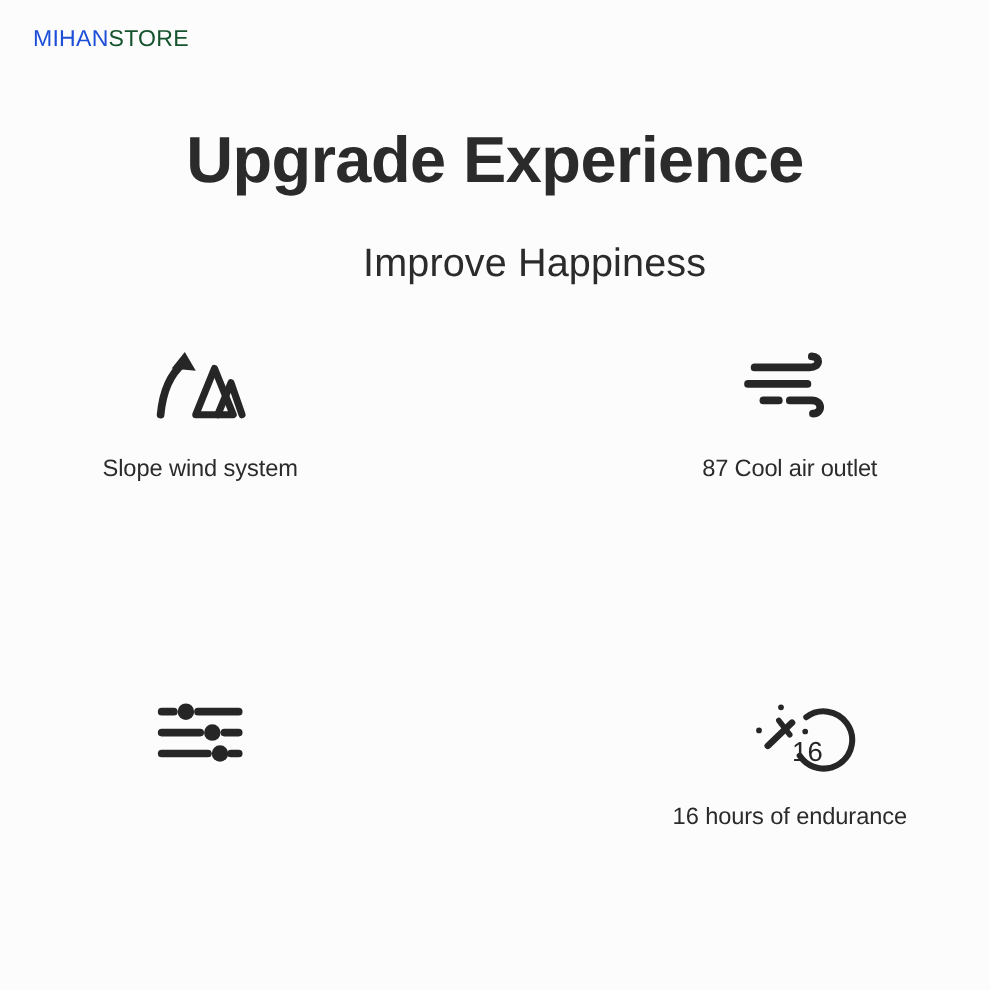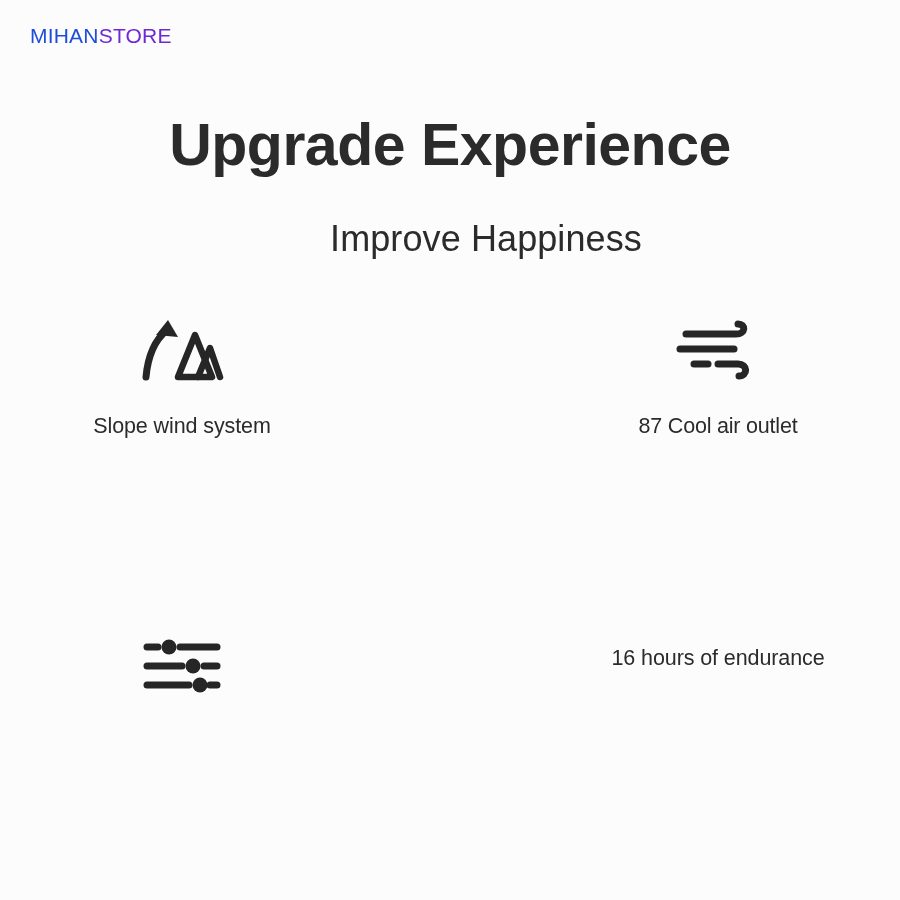--- a/index.html
+++ b/index.html
@@ -26,21 +26,21 @@
   .brand {
     position: absolute;
     top: 24px;
     left: 30px;
     font-size: 21px;
     letter-spacing: 0.2px;
     font-weight: 400;
     white-space: nowrap;
   }
   .brand-mihan { color: #1d4ed8; }
-  .brand-store { color: #6d28d9; text-align: right; }
+  .brand-store { color: #14532d; text-align: right; }
 
   
   .headline {
     position: absolute;
     top: 113px;
     left: 0;
     width: 900px;
     text-align: center;
     font-size: 59px;
     font-weight: 700;
@@ -168,19 +168,35 @@
 
             <path d="M3 46 L45 46" stroke="#262626" stroke-width="7" stroke-linecap="round"></path>
             <path d="M66 46 L73 46" stroke="#262626" stroke-width="7" stroke-linecap="round"></path>
             <circle cx="56" cy="46" r="7.5" fill="#262626"></circle>
           </svg>
         </div>
       </div>
 
 
       <div class="cell cell-5">
+        <div class="cell-icon">
+          <svg width="76" height="72" viewBox="0 0 76 72">
+
+            <path d="M47 57
+                     A26 26 0 1 0 53 22" fill="none" stroke="#262626" stroke-width="5.5" stroke-linecap="round"></path>
+
+            <circle cx="30" cy="13" r="2.6" fill="#262626"></circle>
+            <circle cx="10" cy="34" r="2.6" fill="#262626"></circle>
+            <circle cx="52" cy="35" r="2.6" fill="#262626"></circle>
+
+            <path d="M18 48 L40 27" stroke="#262626" stroke-width="6" stroke-linecap="round"></path>
+            <path d="M28 25 L38 38" stroke="#262626" stroke-width="5" stroke-linecap="round"></path>
+
+            <text x="54" y="62" text-anchor="middle" font-family="Liberation Sans, sans-serif" font-size="25" font-weight="400" fill="#262626">16</text>
+          </svg>
+        </div>
         <div class="cell-label">16 hours of endurance</div>
       </div>
 
     </div>
 
   </div>
 </div>
 
 </body></html>

